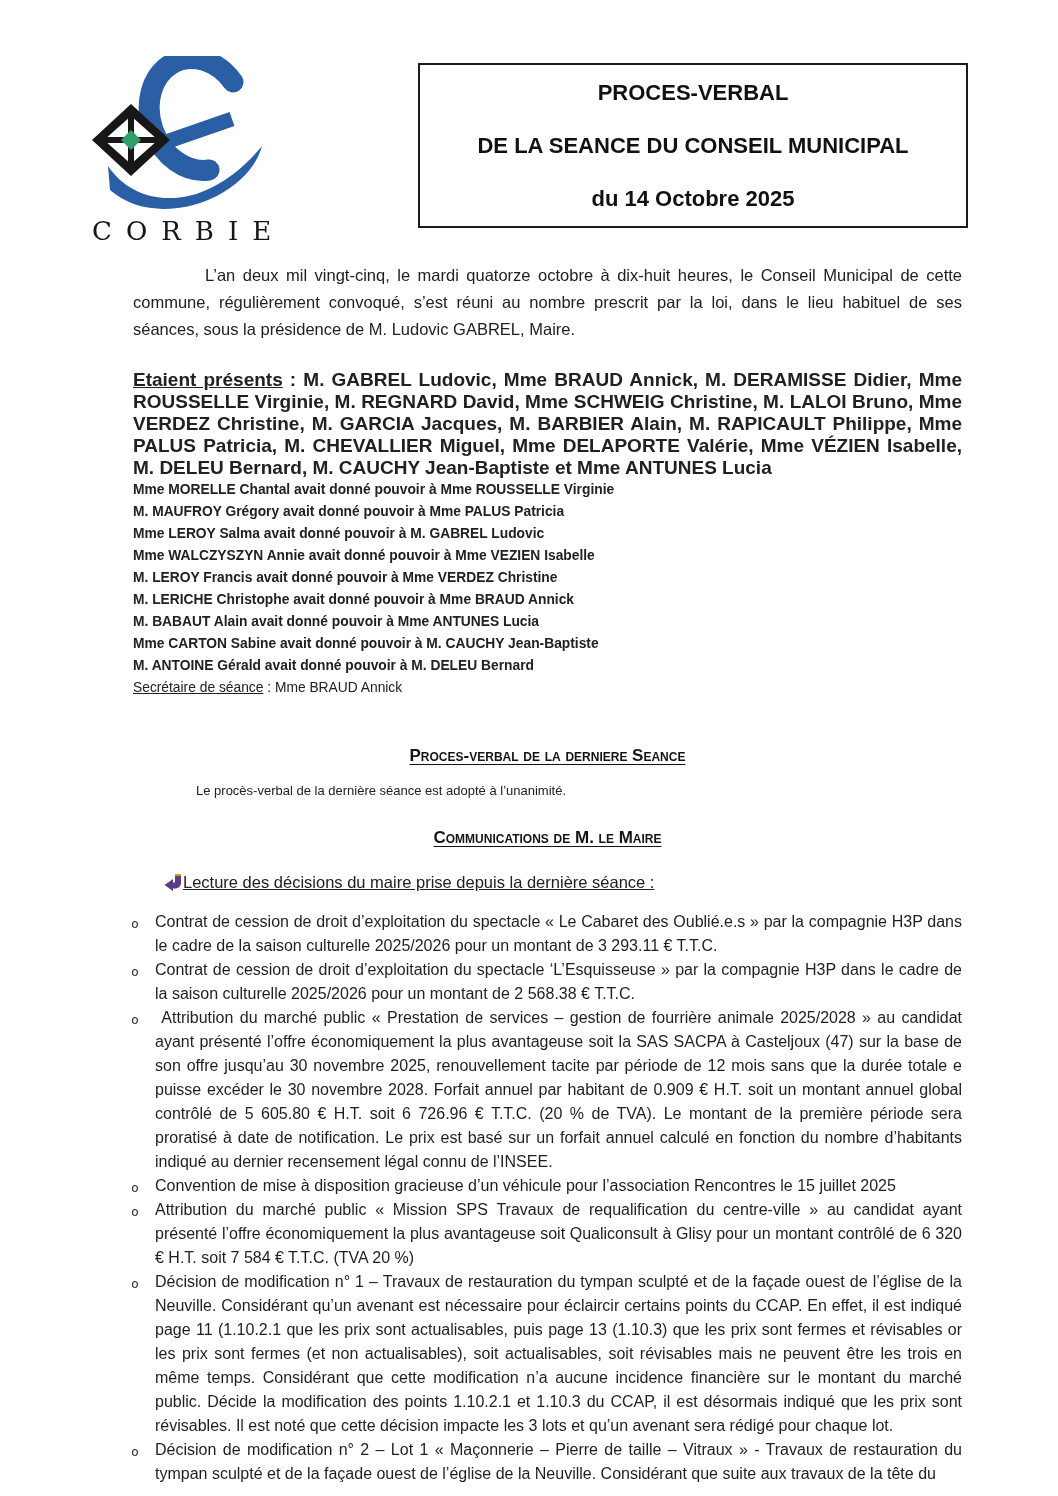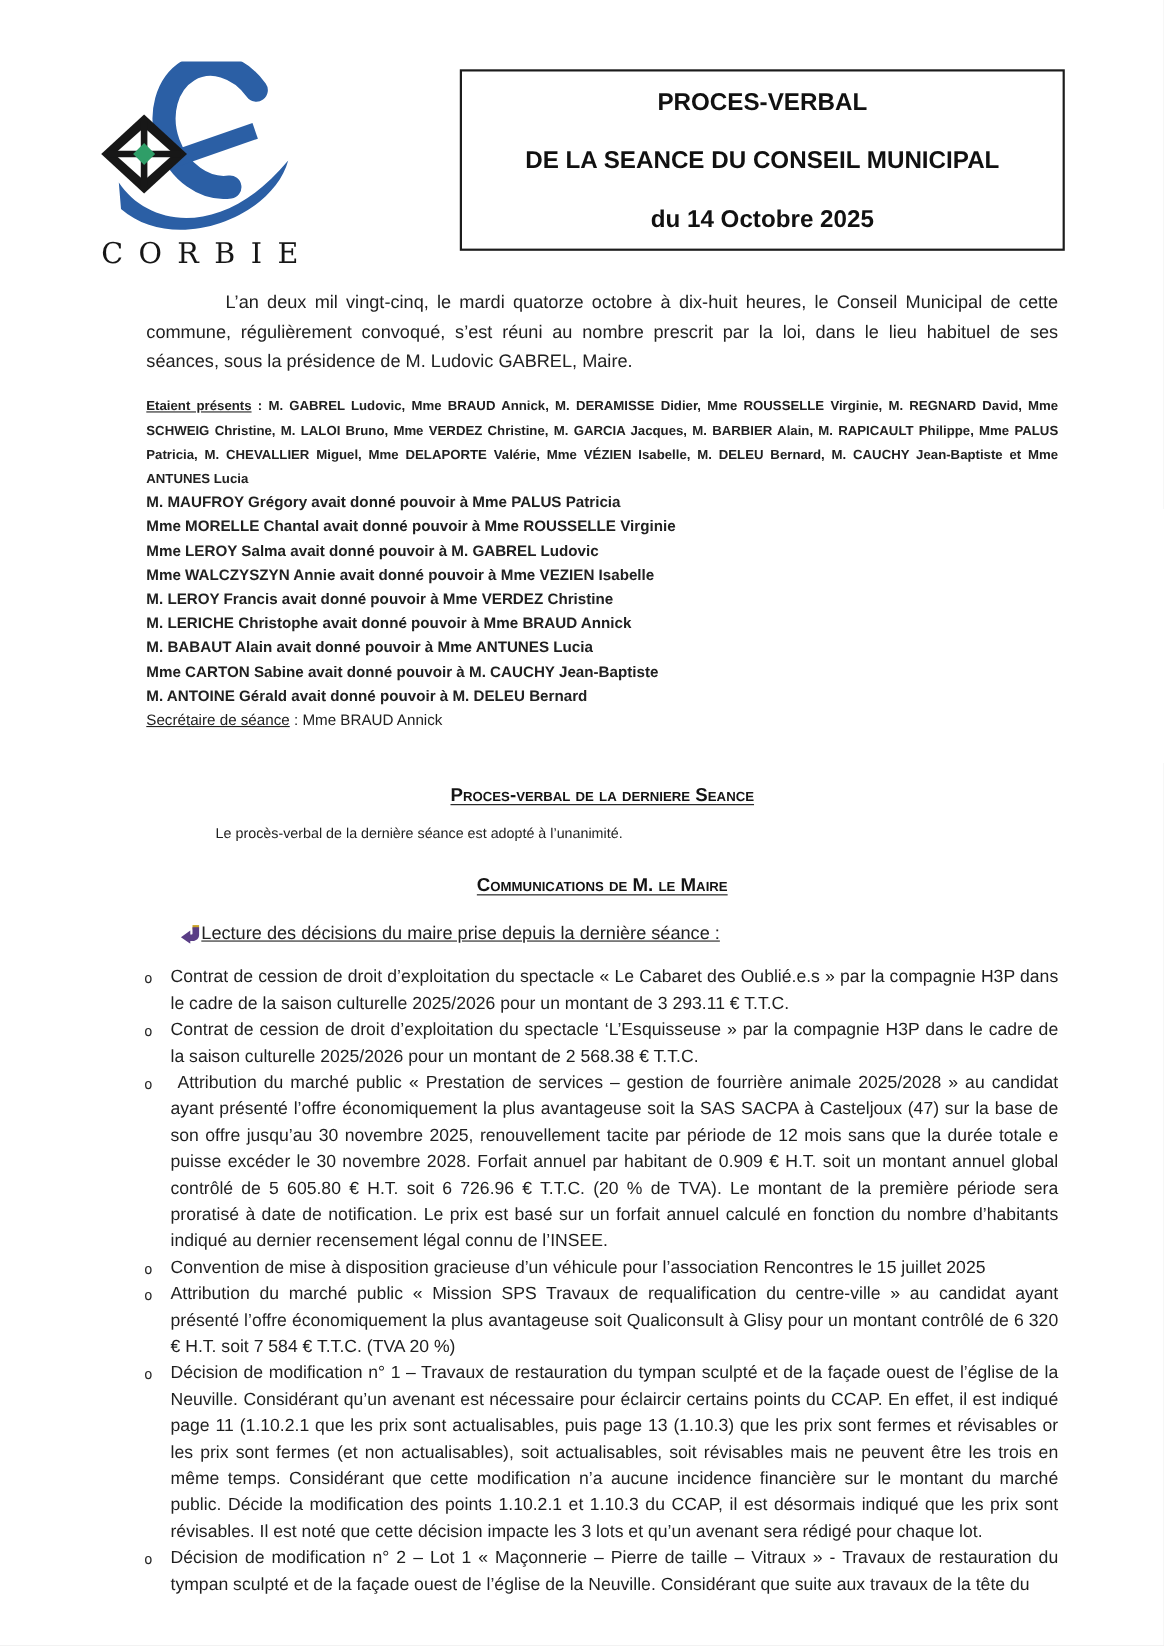--- a/index.html
+++ b/index.html
@@ -43,22 +43,22 @@
   .content {
     position: absolute; left: 133px; top: 0;
     width: 829px;
   }
   .intro {
     margin: 262px 0 0 0;
     font-size: 16.5px; line-height: 27px;
     text-align: justify; text-indent: 72px;
   }
   .presents {
-    margin: 15px 0 0 0;
-    font-size: 12px; line-height: 22px;
+    margin: 26px 0 0 0;
+    font-size: 19px; line-height: 22px;
     font-weight: 700; text-align: justify;
   }
   .u { text-decoration: underline; text-align: right; }
   .proxies { margin-top: 0; }
   .proxy-line { font-size: 13.8px; line-height: 22px; font-weight: 700; }
   .secretary { margin: 0; font-size: 13.8px; line-height: 22px; font-weight: 400; }
 
   .sec-heading {
     margin-top: 46px;
     text-align: center;
@@ -132,22 +132,22 @@
     <div>du 14 Octobre 2025</div>
   </div>
 
   <div class="content">
 
     <p class="intro">L’an deux mil vingt-cinq, le mardi quatorze octobre à dix-huit heures, le Conseil Municipal de cette commune, régulièrement convoqué, s’est réuni au nombre prescrit par la loi, dans le lieu habituel de ses séances, sous la présidence de M. Ludovic GABREL, Maire.</p>
 
     <p class="presents"><span class="u">Etaient présents</span><span> : M. GABREL Ludovic, Mme BRAUD Annick, M. DERAMISSE Didier, Mme ROUSSELLE Virginie, M. REGNARD David, Mme SCHWEIG Christine, M. LALOI Bruno, Mme VERDEZ Christine, M. GARCIA Jacques, M. BARBIER Alain, M. RAPICAULT Philippe, Mme PALUS Patricia, M. CHEVALLIER Miguel, Mme DELAPORTE Valérie, Mme VÉZIEN Isabelle, M. DELEU Bernard, M. CAUCHY Jean-Baptiste et Mme ANTUNES Lucia</span></p>
 
     <div class="proxies">
+      <div class="proxy-line">Mme MORELLE Chantal avait donné pouvoir à Mme ROUSSELLE Virginie</div>
       <div class="proxy-line">M. MAUFROY Grégory avait donné pouvoir à Mme PALUS Patricia</div>
-      <div class="proxy-line">Mme MORELLE Chantal avait donné pouvoir à Mme ROUSSELLE Virginie</div>
       <div class="proxy-line">Mme LEROY Salma avait donné pouvoir à M. GABREL Ludovic</div>
       <div class="proxy-line">Mme WALCZYSZYN Annie avait donné pouvoir à Mme VEZIEN Isabelle</div>
       <div class="proxy-line">M. LEROY Francis avait donné pouvoir à Mme VERDEZ Christine</div>
       <div class="proxy-line">M. LERICHE Christophe avait donné pouvoir à Mme BRAUD Annick</div>
       <div class="proxy-line">M. BABAUT Alain avait donné pouvoir à Mme ANTUNES Lucia</div>
       <div class="proxy-line">Mme CARTON Sabine avait donné pouvoir à M. CAUCHY Jean-Baptiste</div>
       <div class="proxy-line">M. ANTOINE Gérald avait donné pouvoir à M. DELEU Bernard</div>
     </div>
 
     <p class="secretary"><span class="u">Secrétaire de séance</span><span> : Mme BRAUD Annick</span></p>

